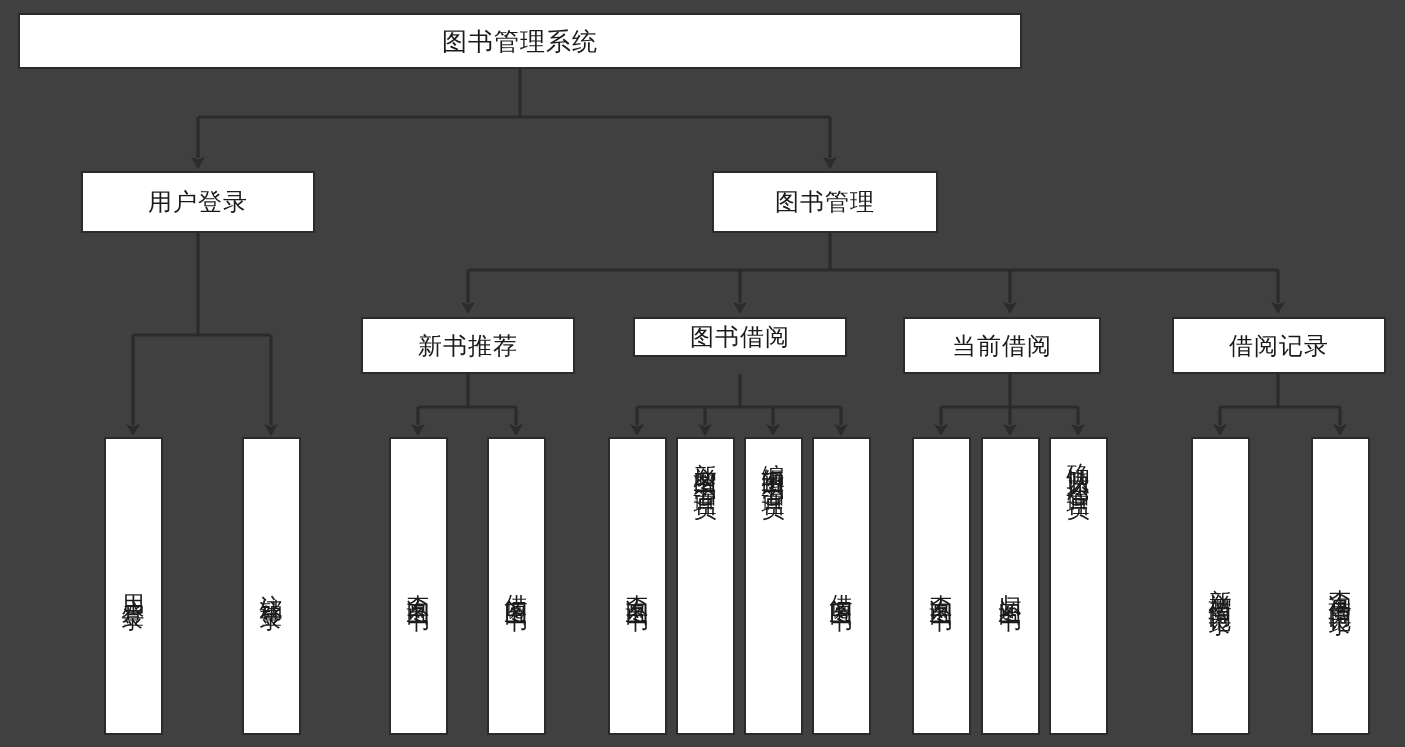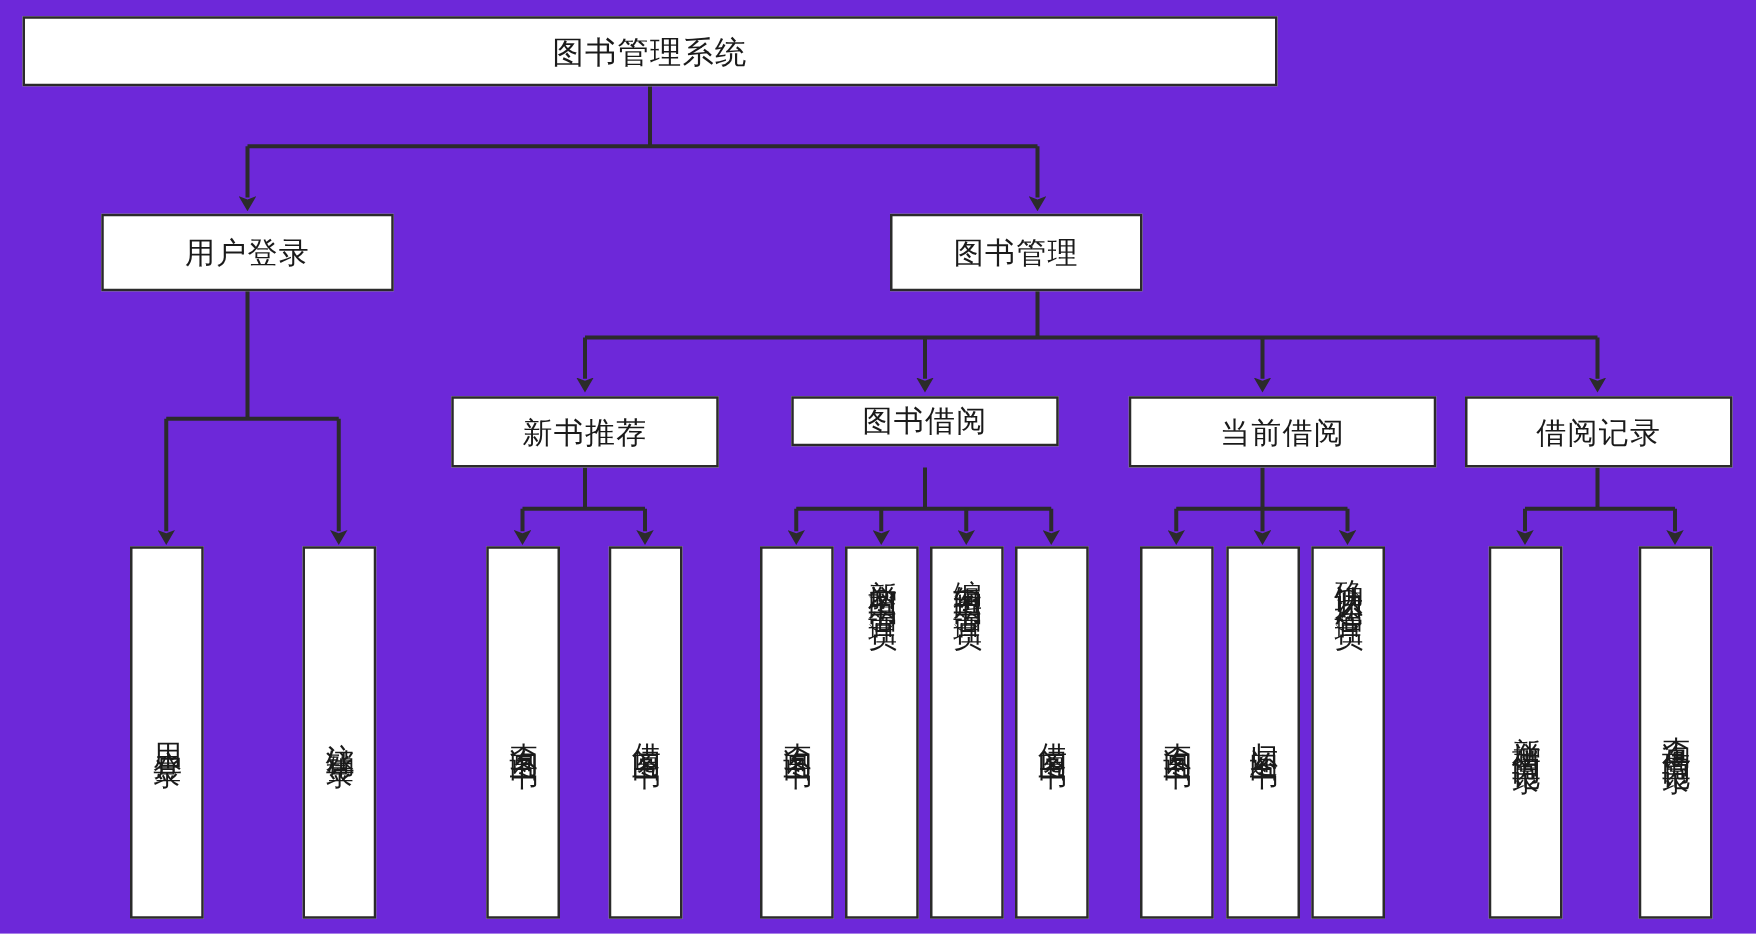--- a/index.html
+++ b/index.html
@@ -1,19 +1,19 @@
 <!DOCTYPE html>
 <html><head>
 <meta charset="utf-8">
 <style>
   html,body{margin:0;padding:0;background:#ffffff;}
   #stage{
     position:relative;
     width:1405px;height:747px;
-    background:#6d28d9;
+    background:#404040;
     font-family:"DejaVu Sans","Liberation Sans",sans-serif;
     overflow:hidden;
   }
   #wires{position:absolute;left:0;top:0;width:1405px;height:747px;}
   .node{
     position:absolute;
     box-sizing:border-box;
     background:#ffffff;
     border:2.5px solid #2b2b2b;
     display:flex;
@@ -100,31 +100,31 @@
     </g>
   </svg>
 
   <div class="node h root" style="left:18px;top:13px;width:1004px;height:56px;">
     <span class="label">图书管理系统</span>
   </div>
 
   <div class="node h" style="left:81px;top:171px;width:234px;height:62px;">
     <span class="label">用户登录</span>
   </div>
-  <div class="node h" style="left:712px;top:171px;width:202px;height:62px;">
+  <div class="node h" style="left:712px;top:171px;width:226px;height:62px;">
     <span class="label">图书管理</span>
   </div>
 
   <div class="node h" style="left:361px;top:317px;width:214px;height:57px;justify-content:center;">
     <span class="label">新书推荐</span>
   </div>
   <div class="node h" style="left:633px;top:317px;width:214px;height:40px;">
     <span class="label">图书借阅</span>
   </div>
-  <div class="node h" style="left:903px;top:317px;width:246px;height:57px;">
+  <div class="node h" style="left:903px;top:317px;width:198px;height:57px;">
     <span class="label">当前借阅</span>
   </div>
   <div class="node h" style="left:1172px;top:317px;width:214px;height:57px;">
     <span class="label">借阅记录</span>
   </div>
 
   <div class="node v mid" style="left:104px;top:437px;width:59px;height:298px;">
     <span class="label">用户登录</span>
   </div>
   <div class="node v mid" style="left:242px;top:437px;width:59px;height:298px;">

